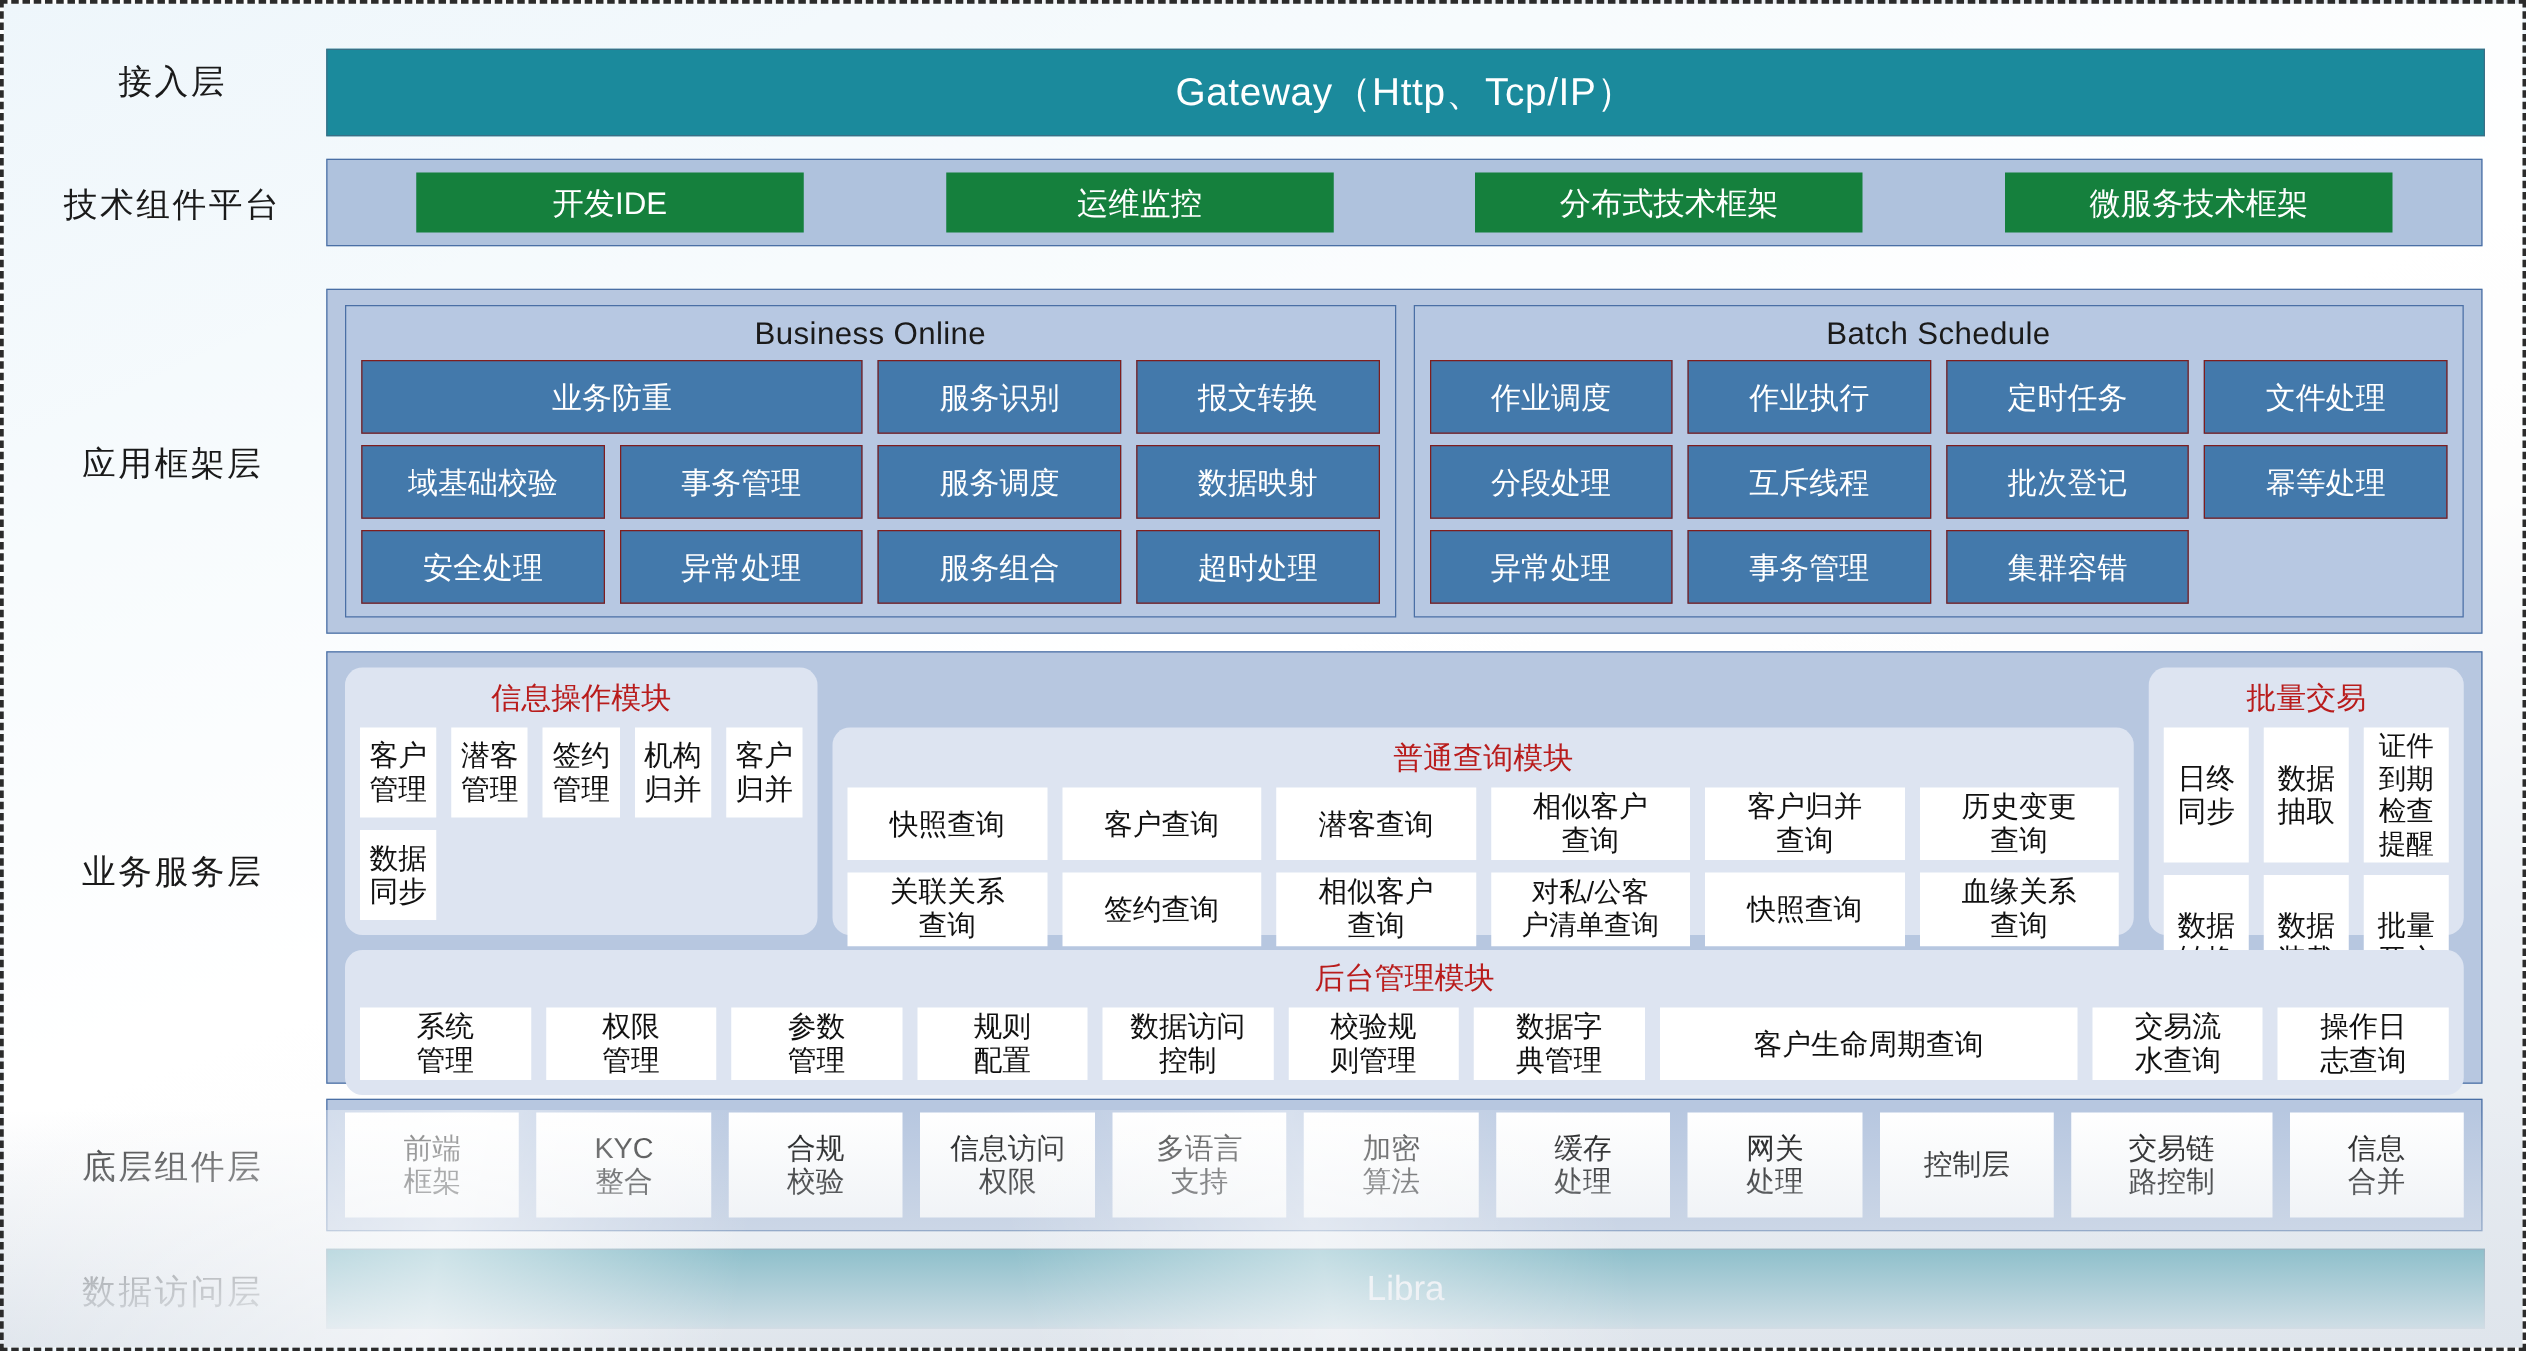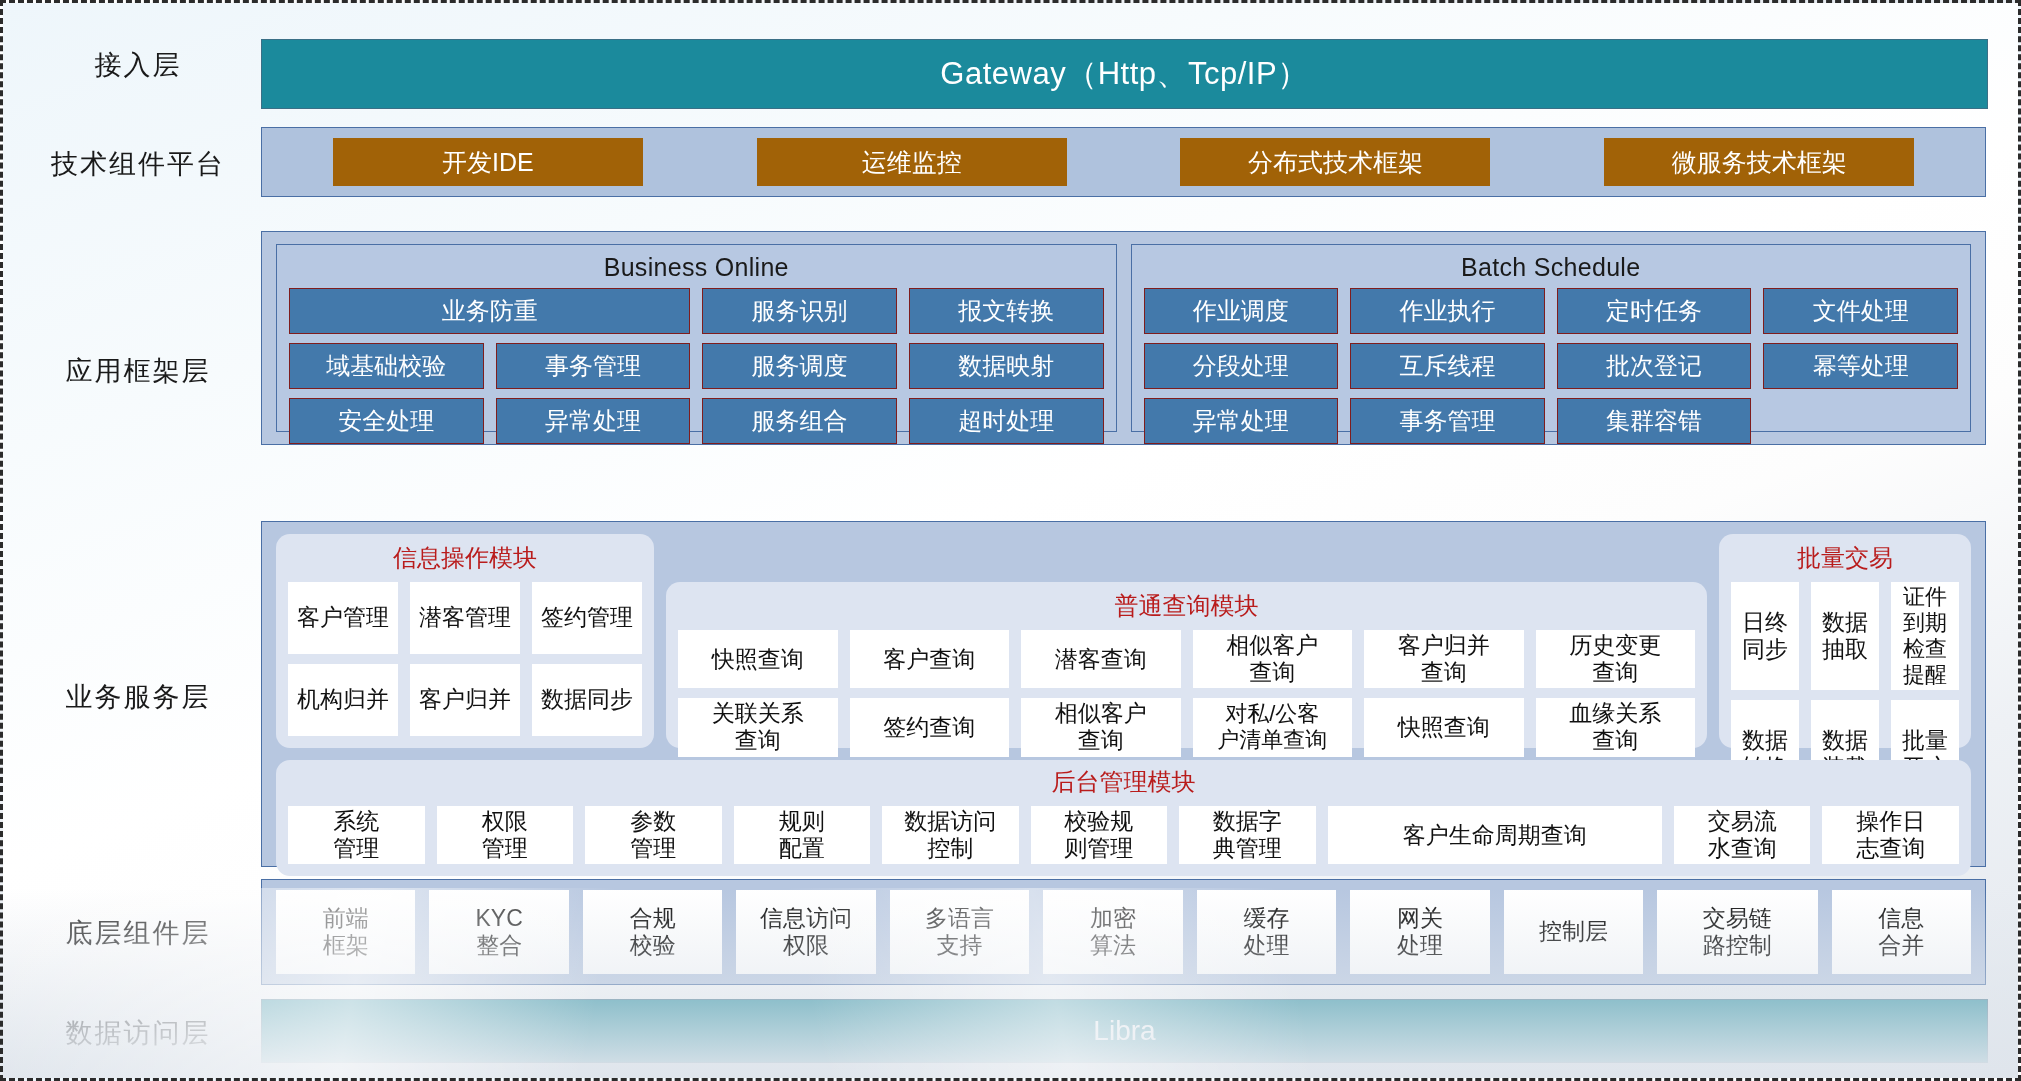--- a/index.html
+++ b/index.html
@@ -74,35 +74,35 @@
     border: 1px solid #4a6fa5;
     display: flex;
     align-items: center;
     justify-content: space-around;
     box-sizing: border-box;
     padding: 0 14px;
   }
   .tech-chip {
     flex: 0 0 310px;
     height: 48px;
-    background: #a16207;
+    background: #15803d;
     display: flex;
     align-items: center;
     justify-content: center;
     color: #ffffff;
     font-size: 25px;
   }
 
   
   .appframe {
     position: absolute;
     left: 258px;
     top: 228px;
     width: 1725px;
-    height: 214px;
+    height: 276px;
     background: #b7c7e0;
     border: 1px solid #4a6fa5;
     box-sizing: border-box;
     display: flex;
     gap: 14px;
     padding: 12px 14px;
   }
   .panel {
     background: #b7c8e2;
     border: 1px solid #4a6fa5;
@@ -194,21 +194,21 @@
     min-height: 56px;
     padding: 2px 4px;
     box-sizing: border-box;
   }
   .card.small { font-size: 22px; }
 
   .m-info  { flex: 0 0 378px; }
   .m-query { flex: 1 1 auto; margin-top: 48px; }
   .m-batch { flex: 0 0 252px; }
 
-  .info-grid  { grid-template-columns: 1fr 1fr 1fr; grid-template-rows: 1fr 1fr; }
+  .info-grid  { grid-template-columns: 1fr 1fr 1fr 1fr 1fr; grid-template-rows: 1fr 1fr; }
   .query-grid { grid-template-columns: repeat(6, 1fr); grid-template-rows: 1fr 1fr; }
   .batch-grid { grid-template-columns: 1fr 1fr 1fr; grid-template-rows: 1fr 1fr; }
 
   .biz-bottom {
     background: #dde4f1;
     border-radius: 14px;
     box-sizing: border-box;
     padding: 6px 12px 12px 12px;
     flex: 1;
     display: flex;

